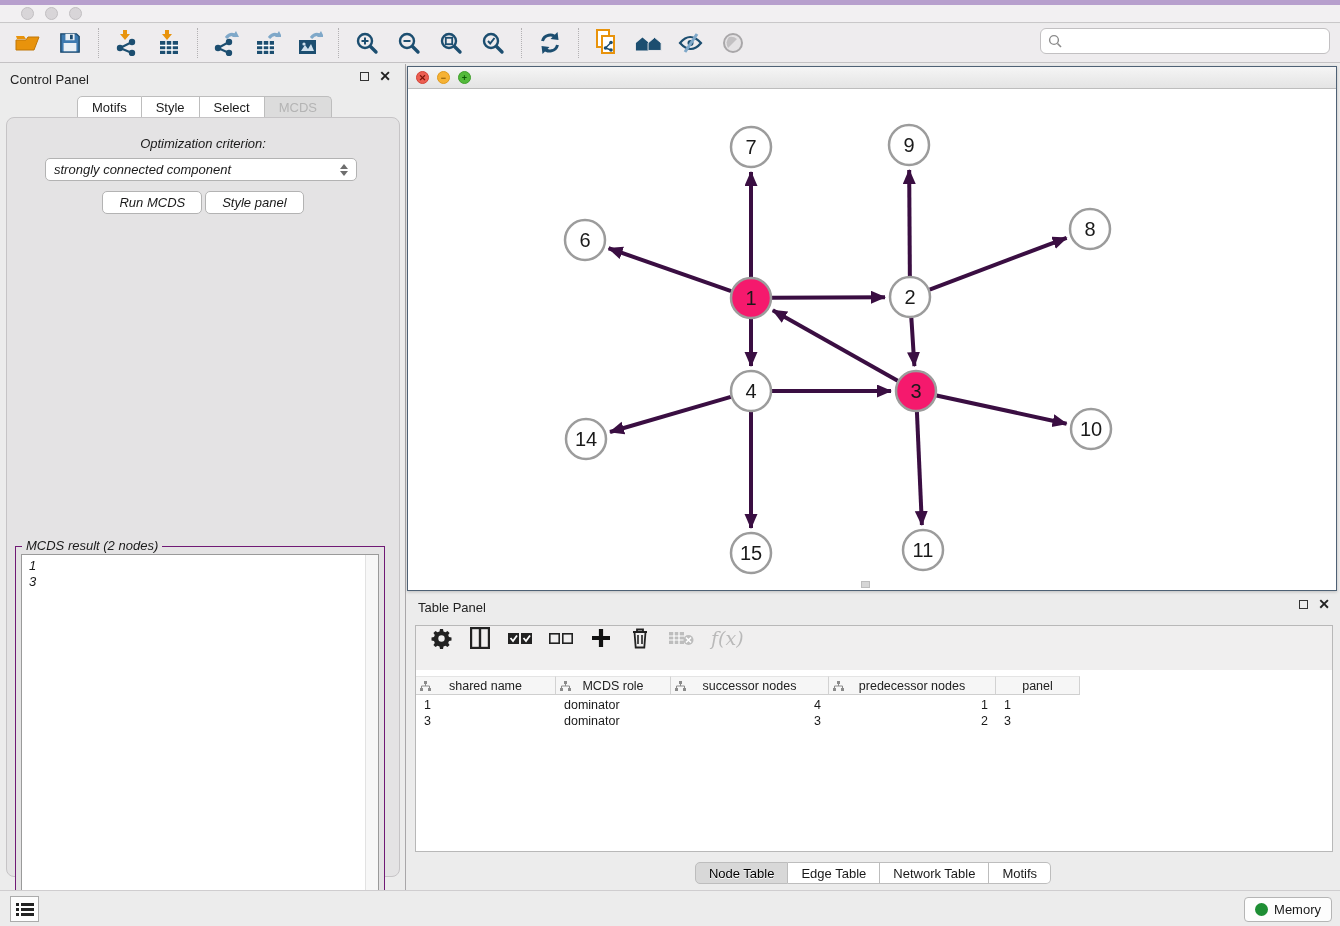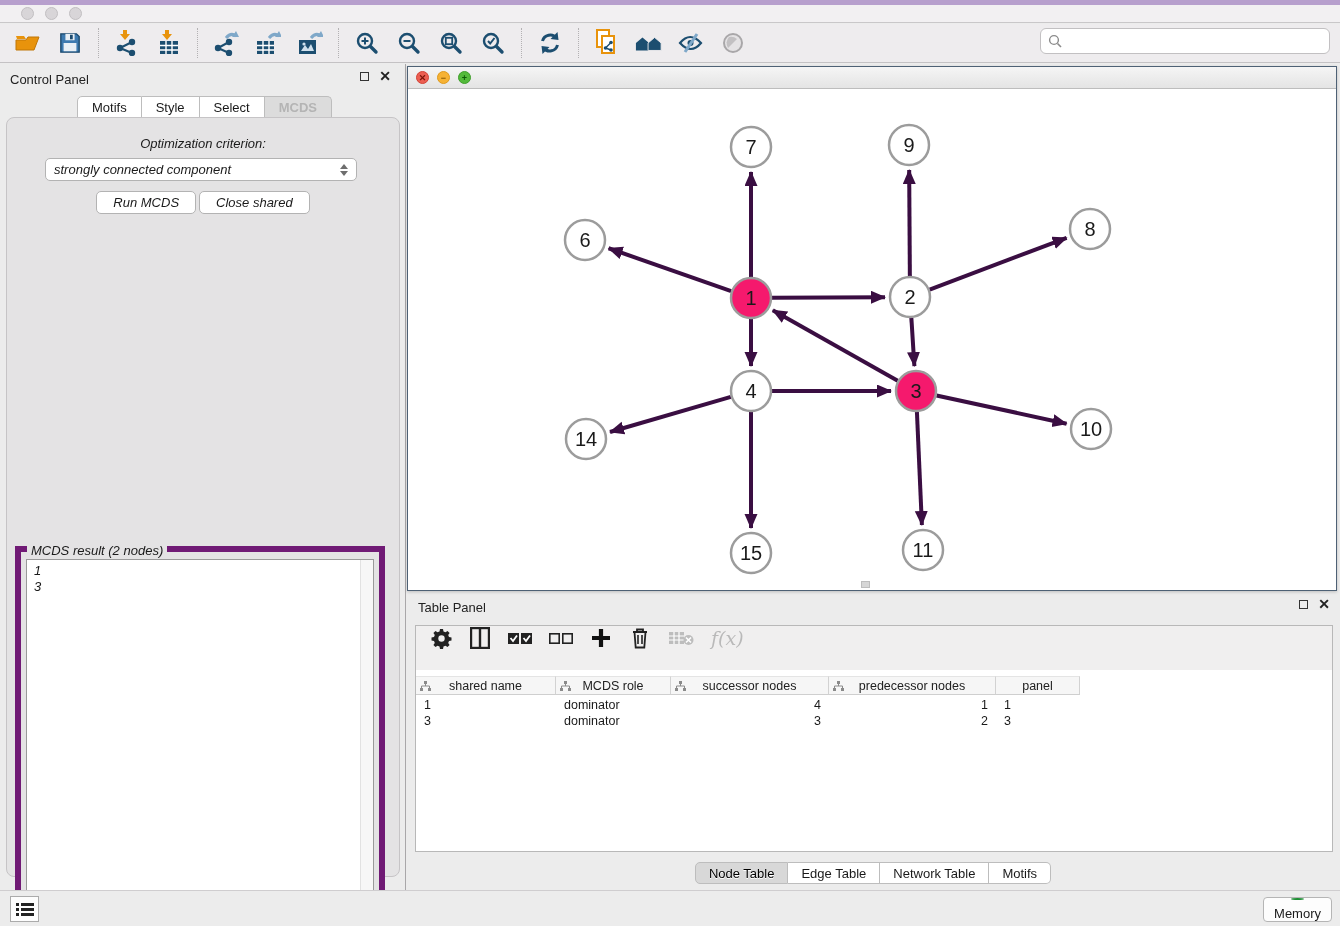--- a/index.html
+++ b/index.html
@@ -22,32 +22,32 @@
 
   
   .cpanel { position:absolute; left:0; top:64px; width:406px; height:826px; background:#ececec; border-right:1px solid #a9a7a9; }
   .panel-head { position:absolute; left:10px; top:8px; font-size:13px; color:#222; }
   .panel-icons { position:absolute; right:14px; top:8px; display:flex; gap:10px; align-items:center; }
   .ico-float { width:9px; height:9px; border:1.5px solid #333; display:inline-block; }
   .ico-close { font-size:14px; font-weight:bold; color:#222; line-height:9px; }
   .ctabs { position:absolute; left:77px; top:32px; display:flex; }
   .ctab { height:22px; padding:0 14px; background:#fff; border:1px solid #bdbdbd; border-left:none; display:flex; align-items:center; font-size:13px; }
   .ctab:first-child { border-left:1px solid #bdbdbd; border-radius:5px 0 0 0; }
-  .ctab.last { border-radius:0 5px 0 0;font-weight:bold; }
+  .ctab.last { border-radius:0 5px 0 0; }
   .ctab.selected { background:#dcdcdc; color:#b4b4b4; border-bottom-color:#dcdcdc; }
   .cbody { position:absolute; left:6px; top:53px; width:394px; height:760px; background:#e4e3e4; border:1px solid #c6c4c6; border-radius:8px;font-style:italic; }
   .opt-label { position:absolute; left:0; top:18px; width:100%; text-align:center; font-size:13px; }
   .dropdown { position:absolute; left:38px; top:40px; width:312px; height:23px; background:#fff; border:1px solid #b3b3b3; border-radius:5px; display:flex; align-items:center; padding:0 8px; }
   .dropdown .dd-text { flex:1; font-size:13px; }
   .dd-arrows { display:flex; flex-direction:column; gap:2px; align-items:center; }
   .dd-arrows .up { width:0; height:0; border-left:4px solid transparent; border-right:4px solid transparent; border-bottom:5px solid #6e6e6e; }
   .dd-arrows .down { width:0; height:0; border-left:4px solid transparent; border-right:4px solid transparent; border-top:5px solid #6e6e6e; }
   .btnrow { position:absolute; left:0; top:73px; width:100%; display:flex; justify-content:center; gap:3px; }
   .pbtn { height:23px; padding:0 16px; background:#fff; border:1px solid #b3b3b3; border-radius:5px; font-size:13px; display:flex; align-items:center; }
-  .groupbox { position:absolute; left:8px; top:428px; width:370px; height:376px; border:6px solid #701a75; background:#e4e3e4; }
+  .groupbox { position:absolute; left:8px; top:428px; width:370px; height:376px; border:1px solid #701a75; background:#e4e3e4; }
   .groupbox .legend { position:absolute; left:6px; top:-9px; background:#e4e3e4; padding:0 4px; font-size:13px; }
   .resultbox { position:absolute; left:5px; top:7px; right:5px; bottom:5px; background:#fff; border:1px solid #9a9a9a; }
   .resultbox pre { font-family:"Liberation Sans", sans-serif; font-size:13px; padding:3px 0 0 7px; line-height:16px; }
   .result-scroll { position:absolute; right:0; top:0; width:13px; height:100%; background:#f7f7f7; border-left:1px solid #e2e2e2; }
 
   
   .netwin { position:absolute; left:407px; top:66px; width:930px; height:525px; background:#fff; border:1px solid #4e6175; box-shadow:0 1px 3px rgba(0,0,0,.2); }
   .netwin .wtitle { position:absolute; left:0; top:0; width:100%; height:22px; background:linear-gradient(#f5f5f5,#e4e4e4); border-bottom:1px solid #bdbdbd; }
   .wtitle .wtext { position:absolute; left:0; top:4px; width:100%; text-align:center; font-size:13px; color:#111; }
   .tl { position:absolute; top:4px; width:13px; height:13px; border-radius:50%; font-size:9px; font-weight:bold; display:flex; align-items:center; justify-content:center; }
@@ -70,21 +70,21 @@
   .td { padding:0 8px; overflow:hidden; white-space:nowrap; }
   .tfoot-tabs { position:absolute; left:0; bottom:6px; width:100%; display:flex; justify-content:center; }
   .ftab { height:22px; padding:0 13px; background:#fff; border:1px solid #bdbdbd; border-left:none; display:flex; align-items:center; font-size:13px; }
   .ftab:first-child { border-left:1px solid #bdbdbd; border-radius:5px 0 0 5px; }
   .ftab.last { border-radius:0 5px 5px 0; }
   .ftab.selected { background:#d8d8d8; color:#000000; text-shadow:0 1px 0 #fff; }
 
   
   .statusbar { position:absolute; left:0; top:890px; width:1340px; height:36px; background:#ececec; border-top:1px solid #cfcdcf; }
   .list-btn { position:absolute; left:10px; top:5px; width:29px; height:26px; background:#fdfdfd; border:1px solid #ababab; display:flex; align-items:center; justify-content:center; }
-  .memory-btn { position:absolute; right:8px; top:6px; height:25px; background:#fdfdfd; border:1px solid #b5b5b5; border-radius:4px; display:flex; align-items:center; gap:6px; padding:0 10px; font-size:13px;flex-direction:column; }
+  .memory-btn { position:absolute; right:8px; top:6px; height:25px; background:#fdfdfd; border:1px solid #b5b5b5; border-radius:4px; display:flex; align-items:center; gap:6px; padding:0 10px; font-size:13px; }
   .memdot { width:13px; height:13px; border-radius:50%; background:#1e8e34; }
 
   svg text { font-family:"Liberation Sans", sans-serif; }
 </style>
 </head>
 <body>
 
 <div class="app">
 
   <div class="titlebar">
@@ -259,21 +259,21 @@
       <div class="opt-label">Optimization criterion:</div>
       <div class="dropdown">
         <span class="dd-text">strongly connected component</span>
         <span class="dd-arrows">
             <span class="up"></span>
             <span class="down"></span>
           </span>
       </div>
       <div class="btnrow">
         <div class="pbtn">Run MCDS</div>
-        <div class="pbtn">Close shared</div>
+        <div class="pbtn">Style panel</div>
       </div>
       <div class="groupbox">
         <span class="legend">MCDS result (2 nodes)</span>
         <div class="resultbox">
           <pre id="result-lines">1
 3</pre>
           <div class="result-scroll"></div>
         </div>
       </div>
     </div>

